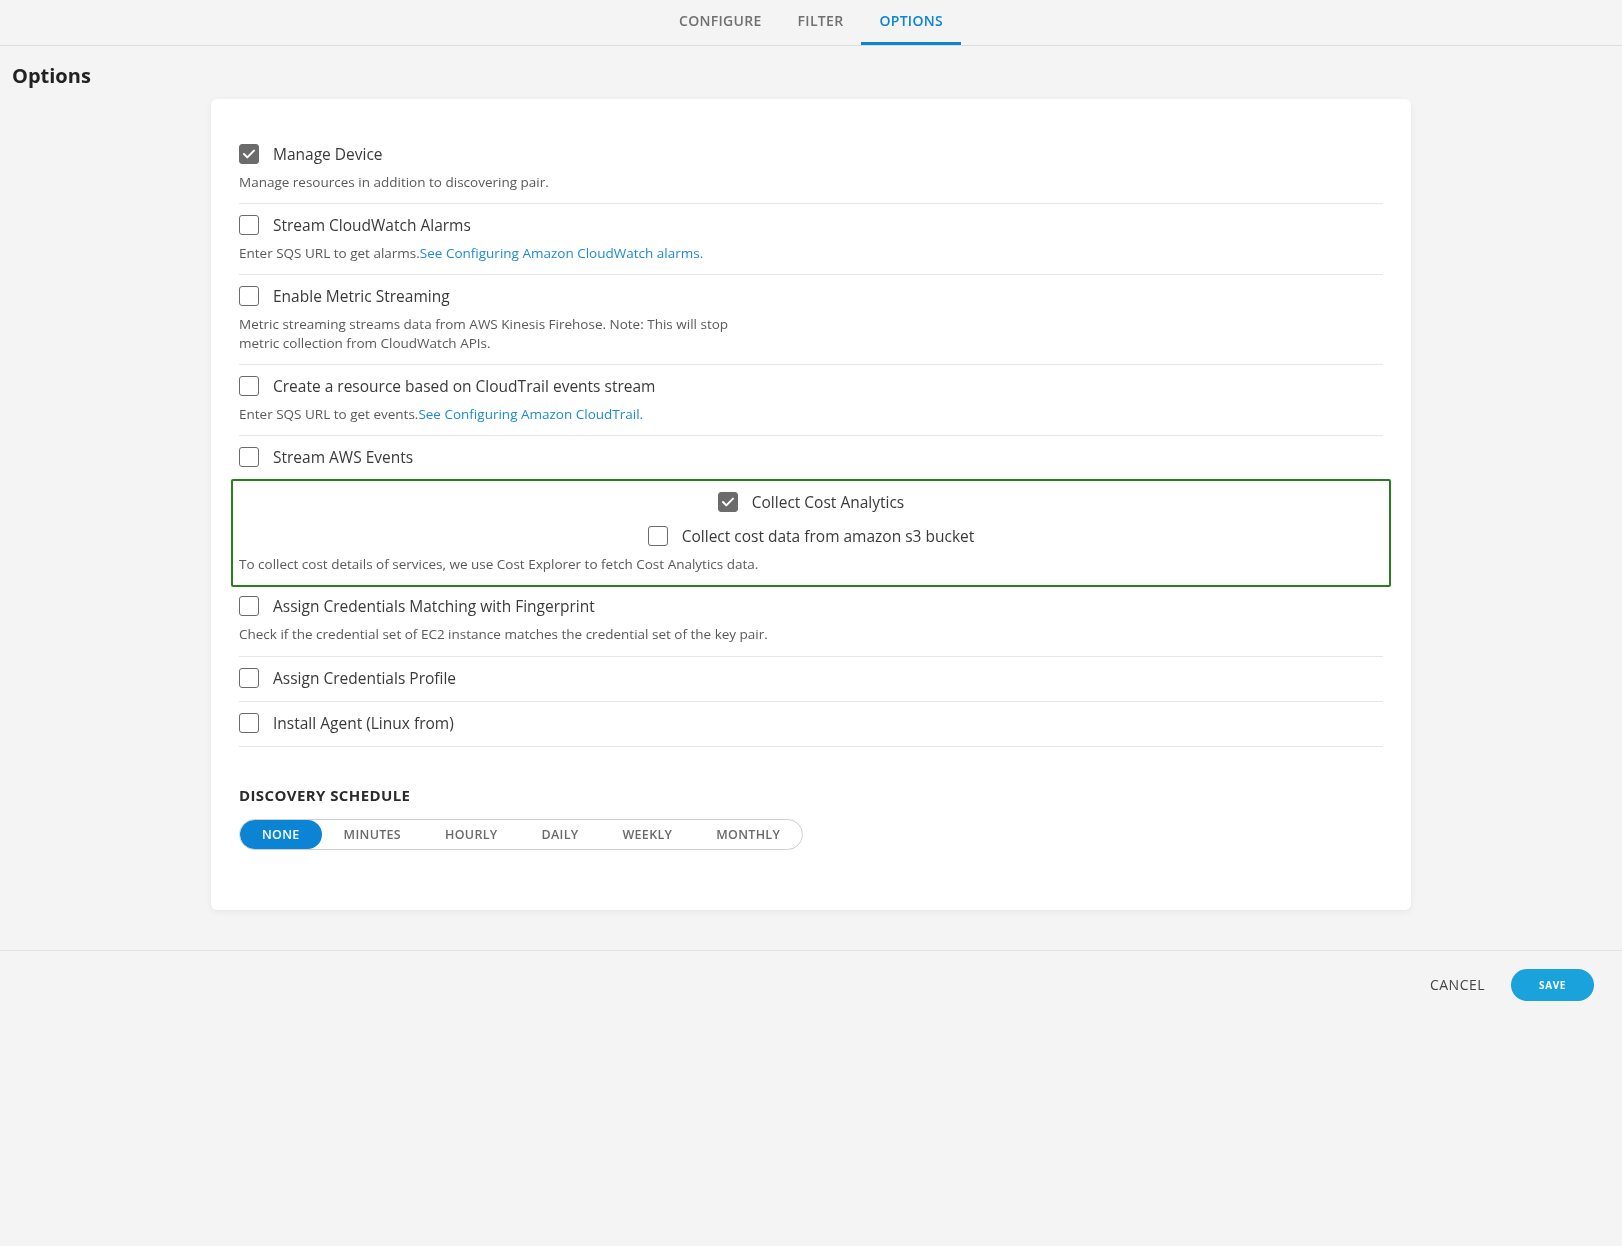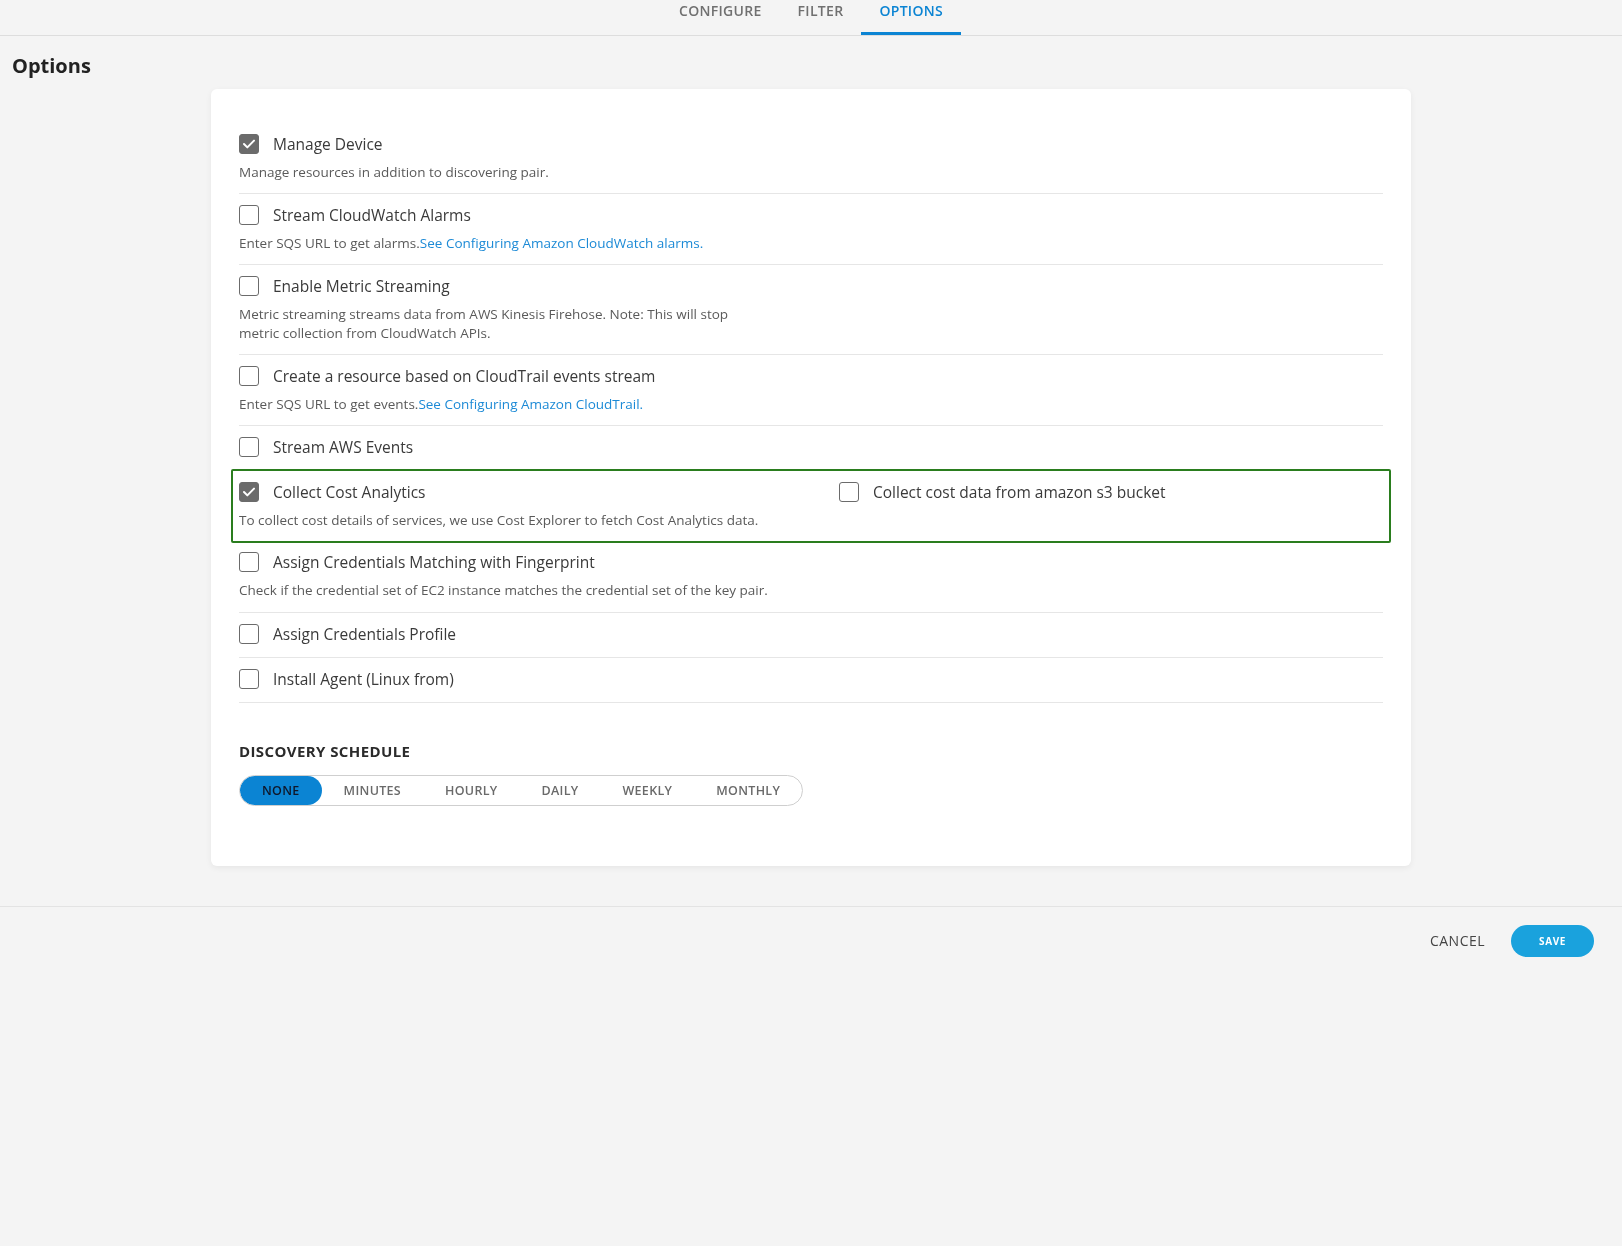--- a/index.html
+++ b/index.html
@@ -8,21 +8,21 @@
       background: #f4f4f4;
       color: #333;
       font-size: 14px;
     }
     
     .tabs {
       display: flex;
       justify-content: center;
       border-bottom: 1px solid #ddd;
       background: #f4f4f4;
-      height: 36px;
+      height: 46px;
       align-items: flex-end;
     }
     .tab {
       padding: 12px 18px 12px;
       font-size: 14px;
       font-weight: 600;
       color: #707070;
       letter-spacing: 0.3px;
       cursor: pointer;
       border-bottom: 3px solid transparent;
@@ -59,21 +59,22 @@
     }
     .opt-row.highlighted {
       border: 2px solid #2a7d1e;
       border-radius: 2px;
       padding: 10px 6px 12px 6px;
       margin: -2px -8px;
     }
     .opt-head {
       display: flex;
       align-items: center;
-      gap: 28px;
+      gap: 12px;
+      flex-direction: column;
     }
     .opt-head .col { flex: 1; }
     .opt-head.two-col .col { flex: 0 0 50%; }
     .chk-line {
       display: flex;
       align-items: center;
       gap: 14px;
     }
     .checkbox {
       width: 20px; height: 20px;
@@ -129,21 +130,21 @@
     .pill {
       padding: 6px 22px;
       font-size: 12.5px;
       font-weight: 600;
       color: #6a6a6a;
       cursor: pointer;
       letter-spacing: 0.3px;
     }
     .pill.active {
       background: #0b84d3;
-      color: #0f172a;
+      color: #ffffff;
       border-radius: 999px;
     }
     
     .footer {
       position: relative;
       border-top: 1px solid #e3e3e3;
       padding: 18px 28px 22px;
       display: flex;
       justify-content: flex-end;
       align-items: center;

